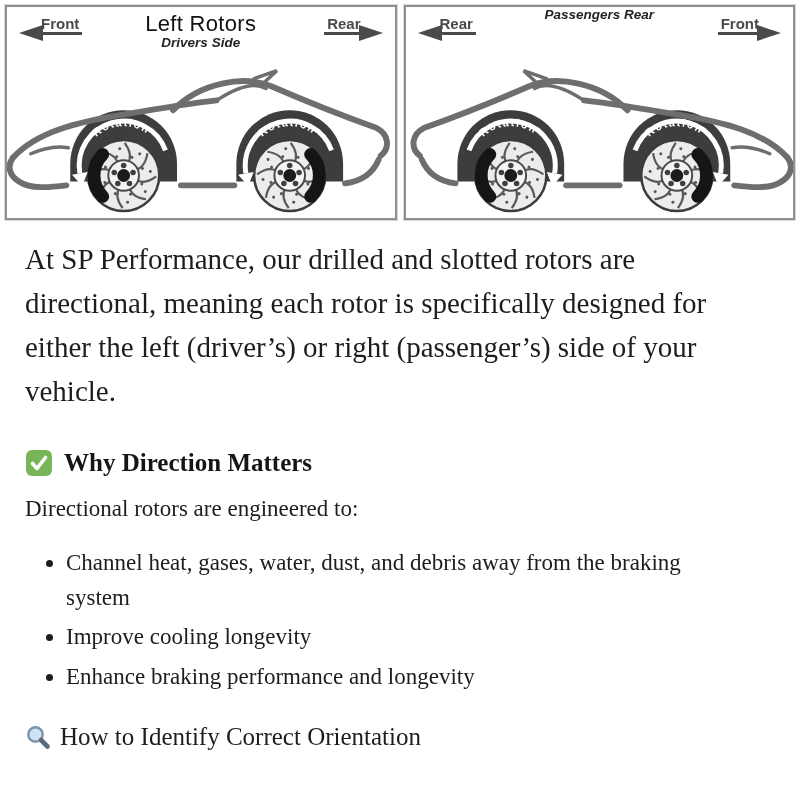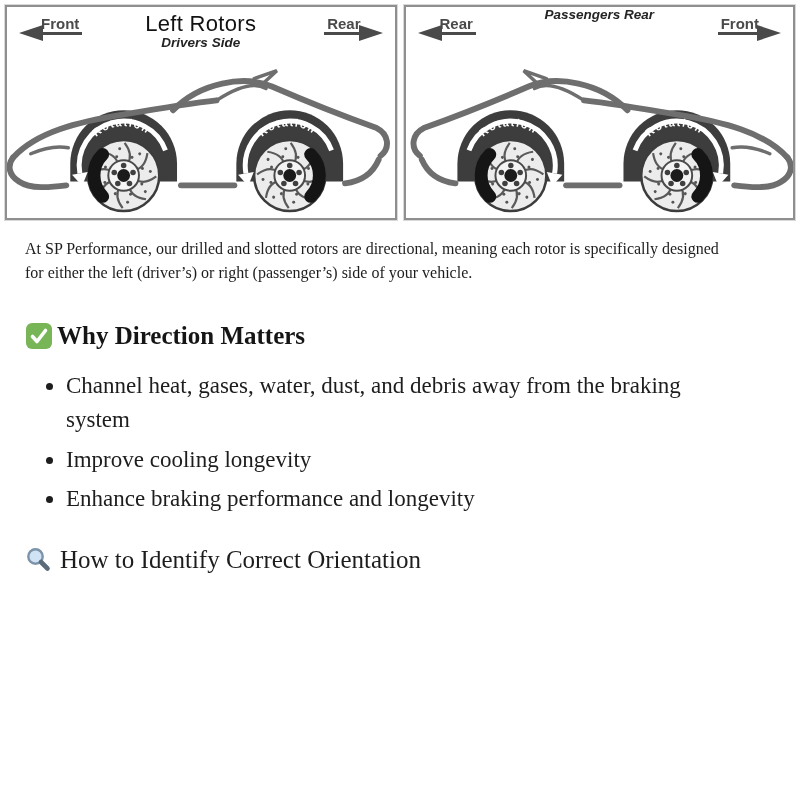--- a/index.html
+++ b/index.html
@@ -27,31 +27,31 @@
   }
   .dir-left{left:12px;} .dir-right{right:12px;}
   .dir-text{border-bottom:3px solid #4a4a4a;padding:0 3px 1px 3px;}
   .tri{width:0;height:0;border-top:8px solid transparent;border-bottom:8px solid transparent;margin-bottom:-6px;}
   .tri-left{border-right:24px solid #4a4a4a;margin-right:-5px;}
   .tri-right{border-left:24px solid #4a4a4a;margin-left:-5px;}
   .car-svg{position:absolute;left:0;bottom:1px;width:100%;height:157px;display:block;}
 
   
   .content{padding:0 25px;max-width:712px;}
-  .intro{font-size:16px;line-height:1.52;margin:17px 0 36px;}
+  .intro{font-size:29px;line-height:1.52;margin:17px 0 36px;}
   .sec-h2{
     font-size:25px;font-weight:bold;margin:27px 0 19px;
-    display:flex;align-items:center;gap:4px;color:#151515;
+    display:flex;align-items:center;gap:11px;color:#151515;
   }
   .sec-h3{
     font-size:25px;font-weight:normal;margin:29px 0 19px;
     display:flex;align-items:center;gap:8px;color:#1d1d1d;
   }
   .lead{font-size:23px;margin:19px 0 9px;}
-  ul.blist{margin:16px 0 23px;padding-left:41px;}
+  ul.blist{margin:24px 0 23px;padding-left:41px;}
   ul.blist li{font-size:23px;line-height:1.5;margin-bottom:5px;}
   .emoji-svg{flex:0 0 auto;display:block;}
 </style>
 </head>
 <body>
 
 <div class="diagram">
 
   <div class="panel">
     <div class="panel-header">
@@ -180,20 +180,21 @@
   <p class="intro">At SP Performance, our drilled and slotted rotors are directional, meaning each rotor is specifically designed for either the left (driver’s) or right (passenger’s) side of your vehicle.</p>
 
   <h2 class="sec-h2">
     <svg class="emoji-svg" width="28" height="28" viewBox="0 0 28 28">
       <rect x="1" y="1" width="26" height="26" rx="6" fill="#77b557"></rect>
       <path d="M 7.5 14.5 L 12 19.5 L 20.5 8.5" stroke="#ffffff" stroke-width="3.6" fill="none" stroke-linecap="round" stroke-linejoin="round"></path>
     </svg>
     <span>Why Direction Matters</span>
   </h2>
 
+  <p class="lead">Directional rotors are engineered to:</p>
 
   <ul class="blist">
     <li>Channel heat, gases, water, dust, and debris away from the braking system</li>
     <li>Improve cooling longevity</li>
     <li>Enhance braking performance and longevity</li>
   </ul>
 
   <h3 class="sec-h3">
     <svg class="emoji-svg" width="27" height="27" viewBox="0 0 27 27">
       <circle cx="10.5" cy="10.5" r="7.2" fill="#cfe3f4" stroke="#7d93a8" stroke-width="2.4"></circle>

